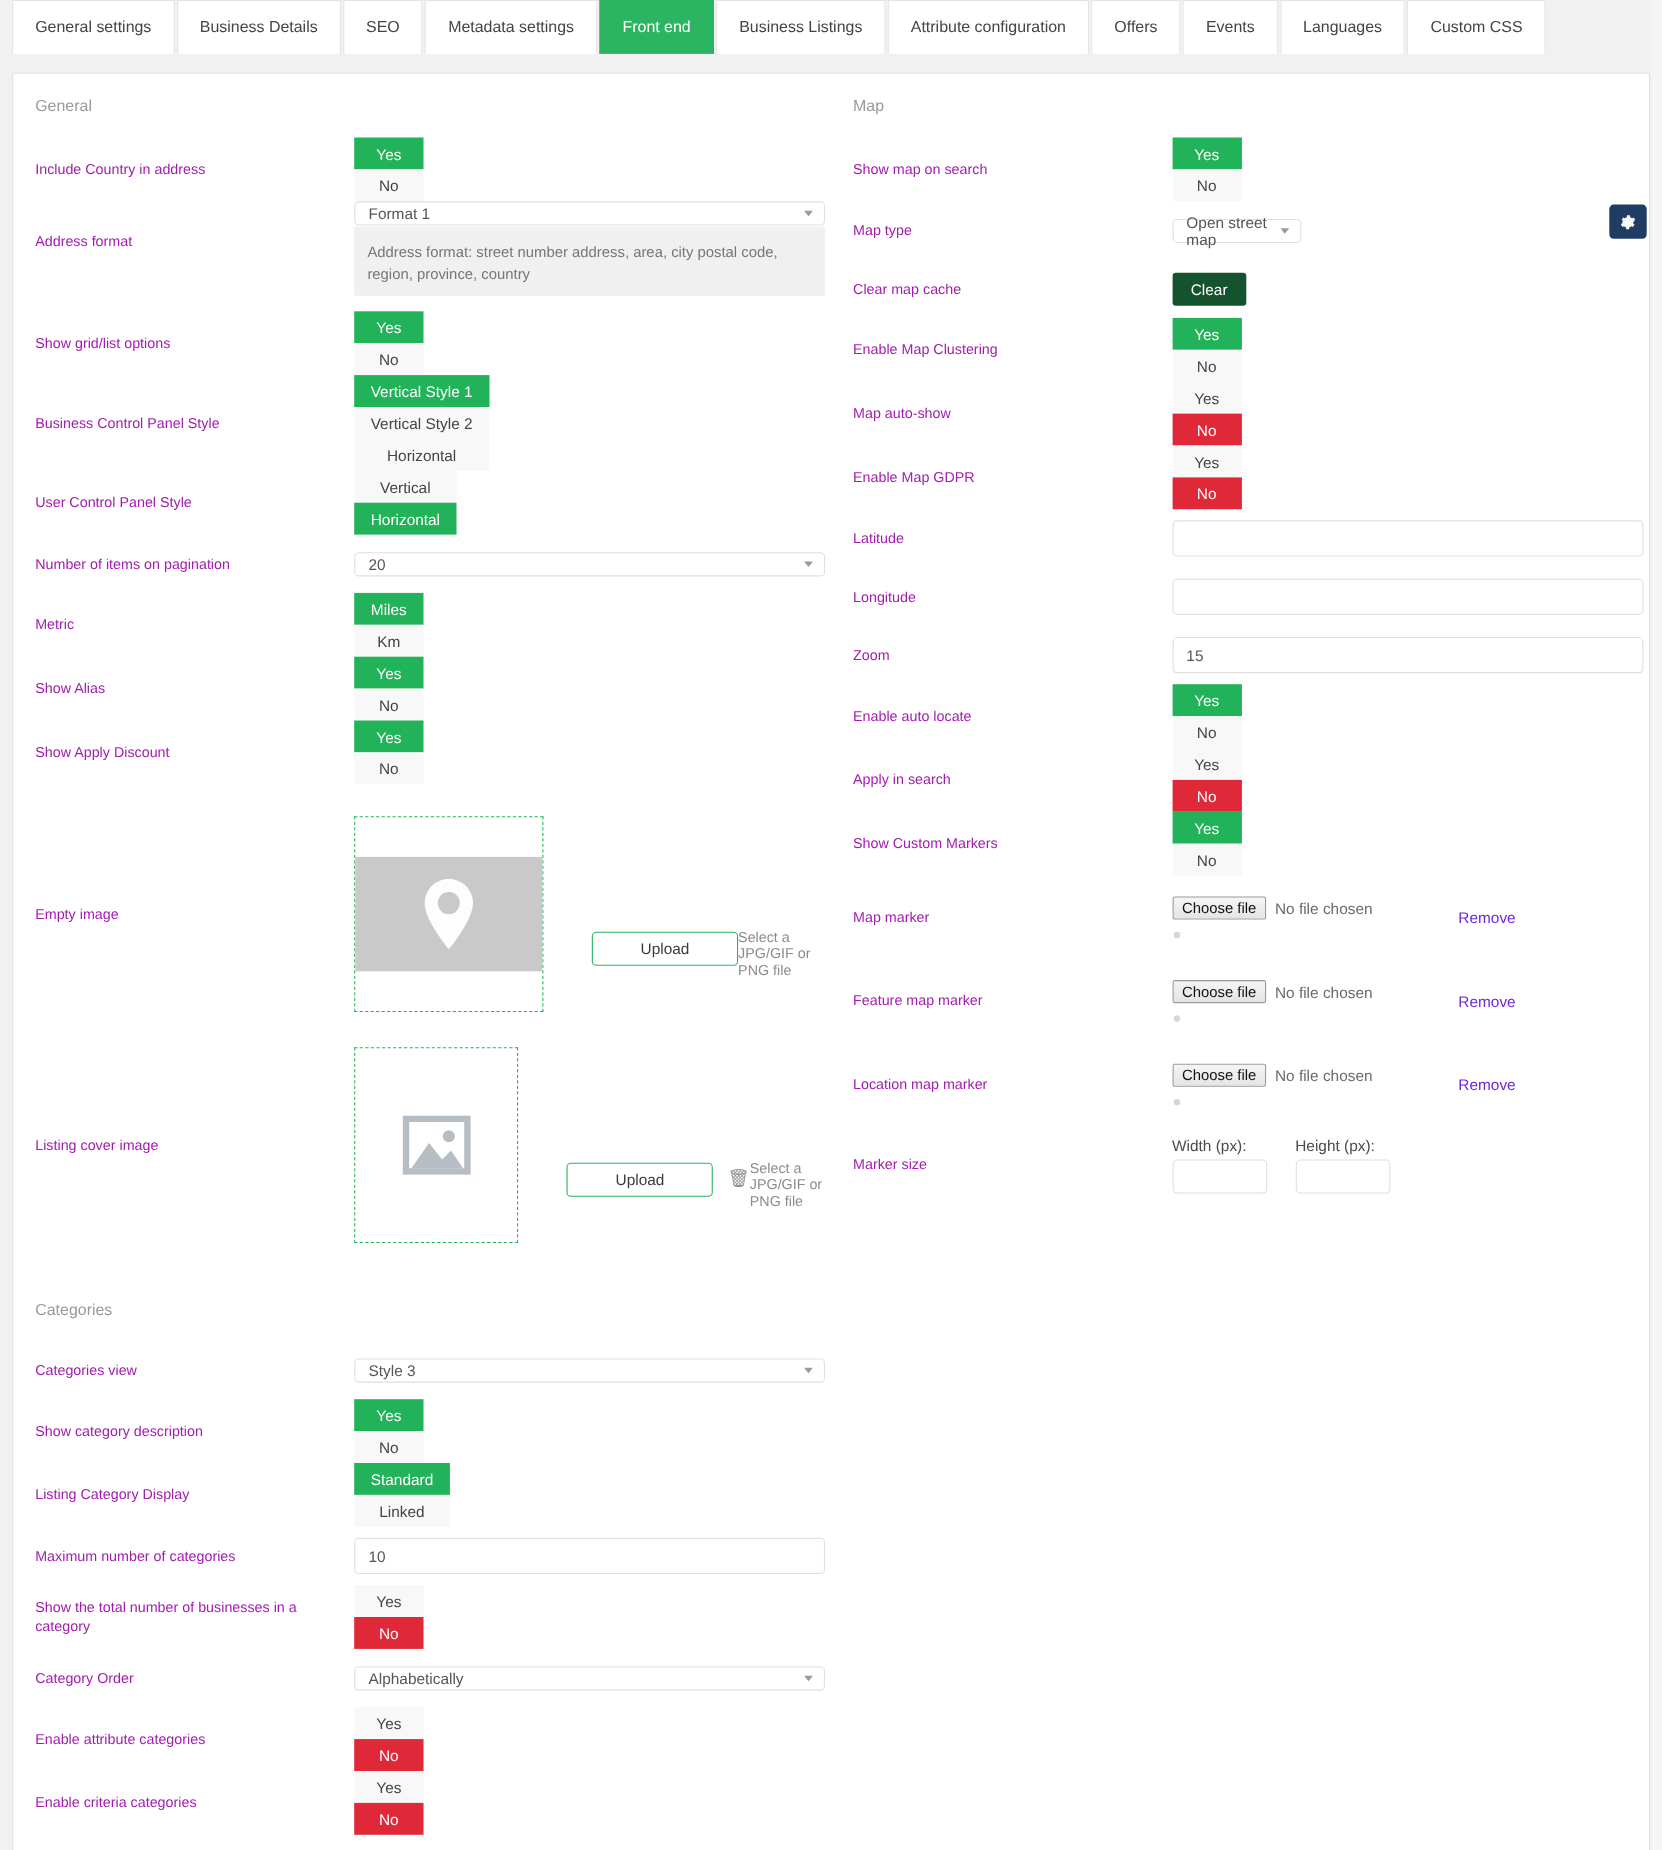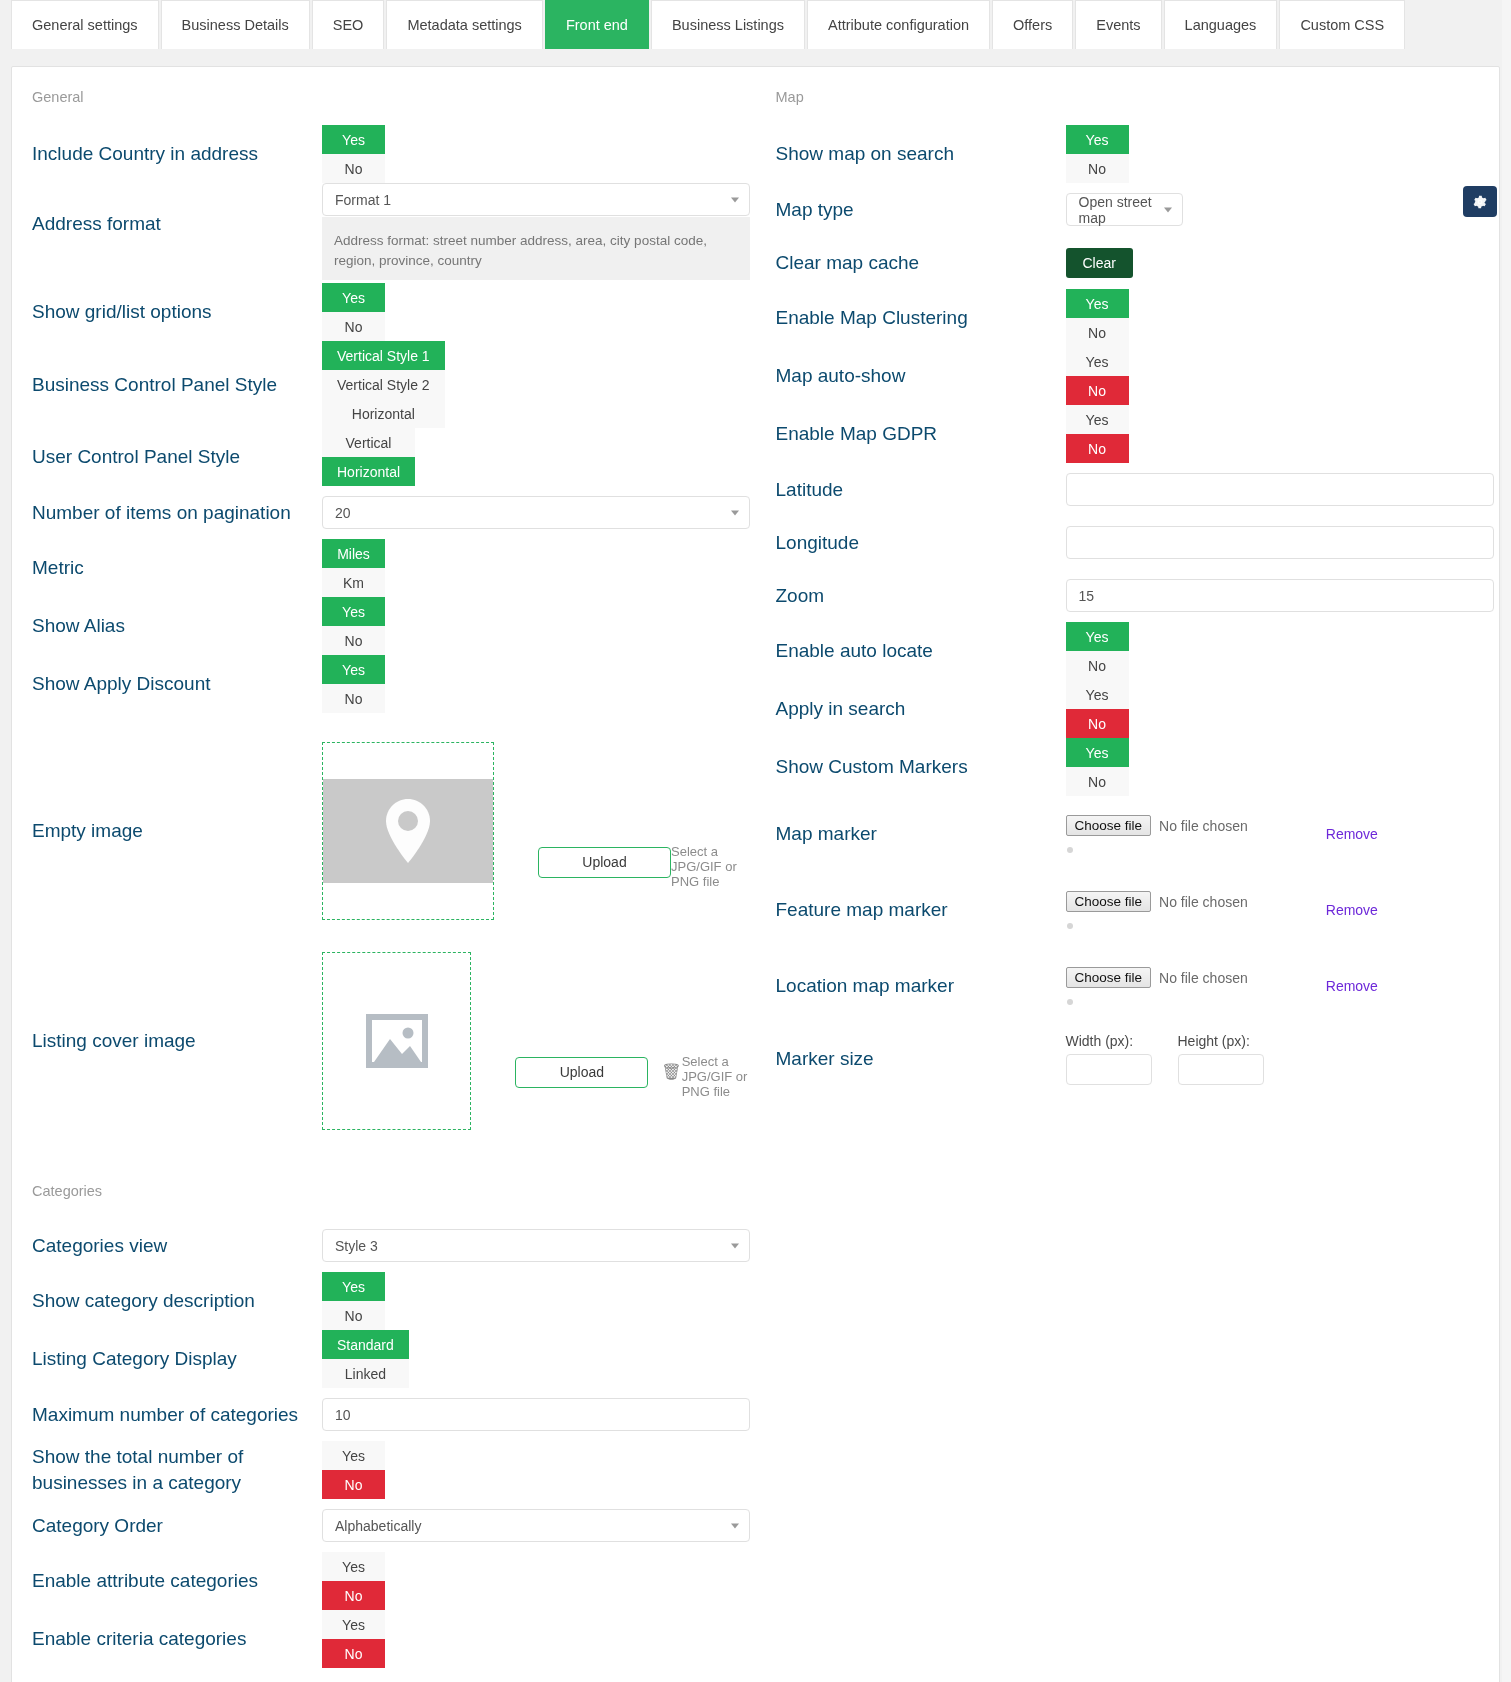--- a/index.html
+++ b/index.html
@@ -75,22 +75,22 @@
   }
 
   .row {
     display: flex;
     align-items: center;
     min-height: 53px;
   }
   .row .label {
     width: 290px;
     flex: 0 0 290px;
-    font-size: 19px;
-    color: #0c4a6e;
+    font-size: 13px;
+    color: #a21caf;
     line-height: 1.35;
     padding-right: 12px;
   }
   .row .ctrl {
     flex: 1 1 auto;
     display: flex;
     align-items: center;
   }
 
   
@@ -110,21 +110,21 @@
     user-select: none;
   }
   .btngroup .opt.on-yes { background: #22b259; color: #fff; }
   .btngroup .opt.on-no  { background: #e02938; color: #fff; }
   .btngroup .opt.on-sel { background: #22b259; color: #fff; }
 
   
   .select {
     position: relative;
     width: 428px;
-    height: 33px;
+    height: 22px;
     border: 1px solid #e0e0e0;
     border-radius: 4px;
     background: #fff;
     display: flex;
     align-items: center;
     padding: 0 26px 0 12px;
     font-size: 14px;
     color: #555;
     cursor: pointer;
   }

